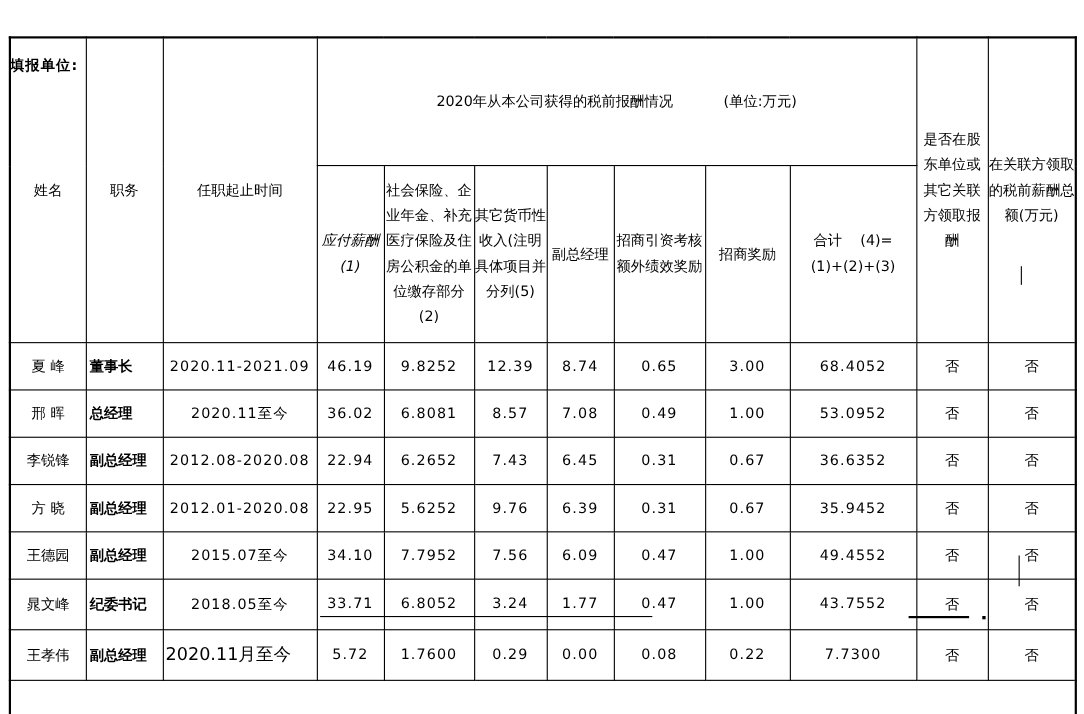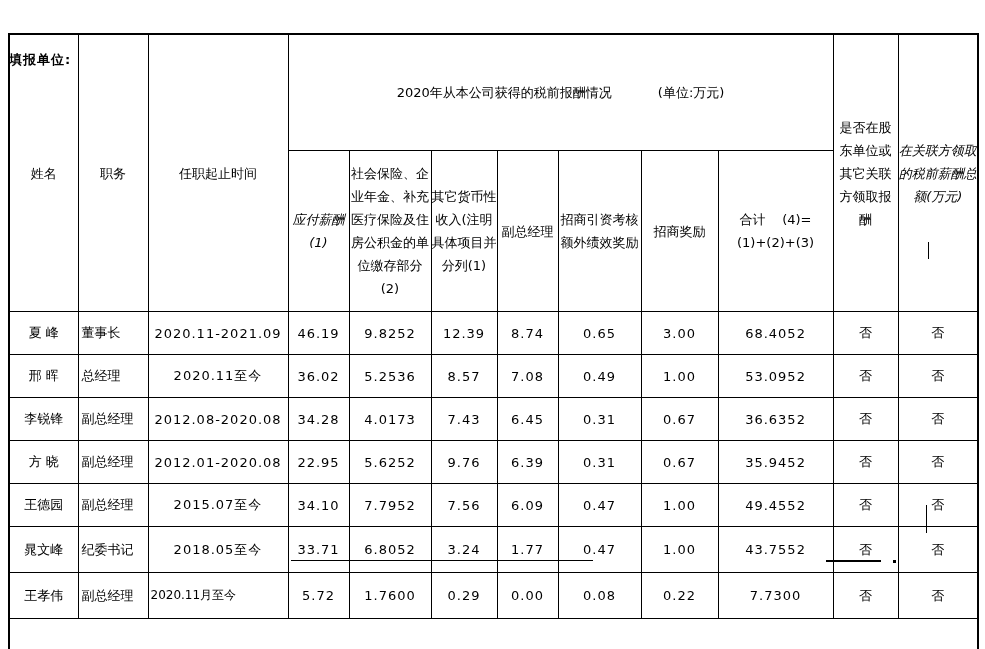--- a/index.html
+++ b/index.html
@@ -15,25 +15,25 @@
   tr.hdr1 { height:36px; }
   tr.hdr2 { height:161px; }
   tr.data { height:43px; }
   tr.data-tall { height:46px; }
   tr.notes-row { height:95px; }
 
   .group-cell { font-size:13px; }
   .group-flex { display:flex; justify-content:center; align-items:center; gap:46px; width:100%; }
 
   .pad7 { padding:0 7px;font-style:italic; }
-  .pad6 { padding:0 6px;font-style:italic; }
+  .pad6 { padding:0 6px; }
 
   td.num { letter-spacing:1px; }
-  td.title-cell { text-align:left; padding-left:3px; }
-  td.tenure-small { text-align:left; padding-left:2px; font-size:12px; letter-spacing:0; }
+  td.title-cell { text-align:left; padding-left:3px;font-weight:bold; }
+  td.tenure-small { text-align:left; padding-left:2px; font-size:16px; letter-spacing:0; }
 
   td.notes-cell { text-align:left; vertical-align:top; padding:9px 6px 0 4px; line-height:29px; white-space:pre-wrap; }
 
   .artifact { position:absolute; background:#000; }
   .strike-line { left:291px; top:560px; width:302px; height:1px; }
   .short-line { left:826px; top:560px; width:55px; height:2px; }
   .dot-mark { left:893px; top:560px; width:3px; height:3px; }
   .cursor-1 { left:928px; top:242px; width:1px; height:17px; }
   .cursor-2 { left:926px; top:505px; width:1px; height:28px; }
 </style>
@@ -73,21 +73,21 @@
       </th>
       <th rowspan="2">是否在股东单位或其它关联方领取报酬</th>
       <th rowspan="2" class="pad6">在关联方领取的税前薪酬总额(万元)</th>
     </tr>
 
     <tr class="hdr2">
       <th class="pad7">应付薪酬
 (1)</th>
       <th>社会保险、企业年金、补充医疗保险及住房公积金的单位缴存部分
 (2)</th>
-      <th>其它货币性收入(注明具体项目并分列(1)</th>
+      <th>其它货币性收入(注明具体项目并分列(5)</th>
       <th>副总经理</th>
       <th>招商引资考核额外绩效奖励</th>
       <th>招商奖励</th>
       <th>合计    (4)=
 (1)+(2)+(3)</th>
     </tr>
 
     <tr class="data">
       <td>夏 峰</td>
       <td class="title-cell">董事长</td>
@@ -101,36 +101,36 @@
       <td class="num">68.4052</td>
       <td>否</td>
       <td>否</td>
     </tr>
 
     <tr class="data">
       <td>邢 晖</td>
       <td class="title-cell">总经理</td>
       <td class="num">2020.11至今</td>
       <td class="num">36.02</td>
-      <td class="num">5.2536</td>
+      <td class="num">6.8081</td>
       <td class="num">8.57</td>
       <td class="num">7.08</td>
       <td class="num">0.49</td>
       <td class="num">1.00</td>
       <td class="num">53.0952</td>
       <td>否</td>
       <td>否</td>
     </tr>
 
     <tr class="data">
       <td>李锐锋</td>
       <td class="title-cell">副总经理</td>
       <td class="num">2012.08-2020.08</td>
-      <td class="num">34.28</td>
-      <td class="num">4.0173</td>
+      <td class="num">22.94</td>
+      <td class="num">6.2652</td>
       <td class="num">7.43</td>
       <td class="num">6.45</td>
       <td class="num">0.31</td>
       <td class="num">0.67</td>
       <td class="num">36.6352</td>
       <td>否</td>
       <td>否</td>
     </tr>
 
     <tr class="data">

